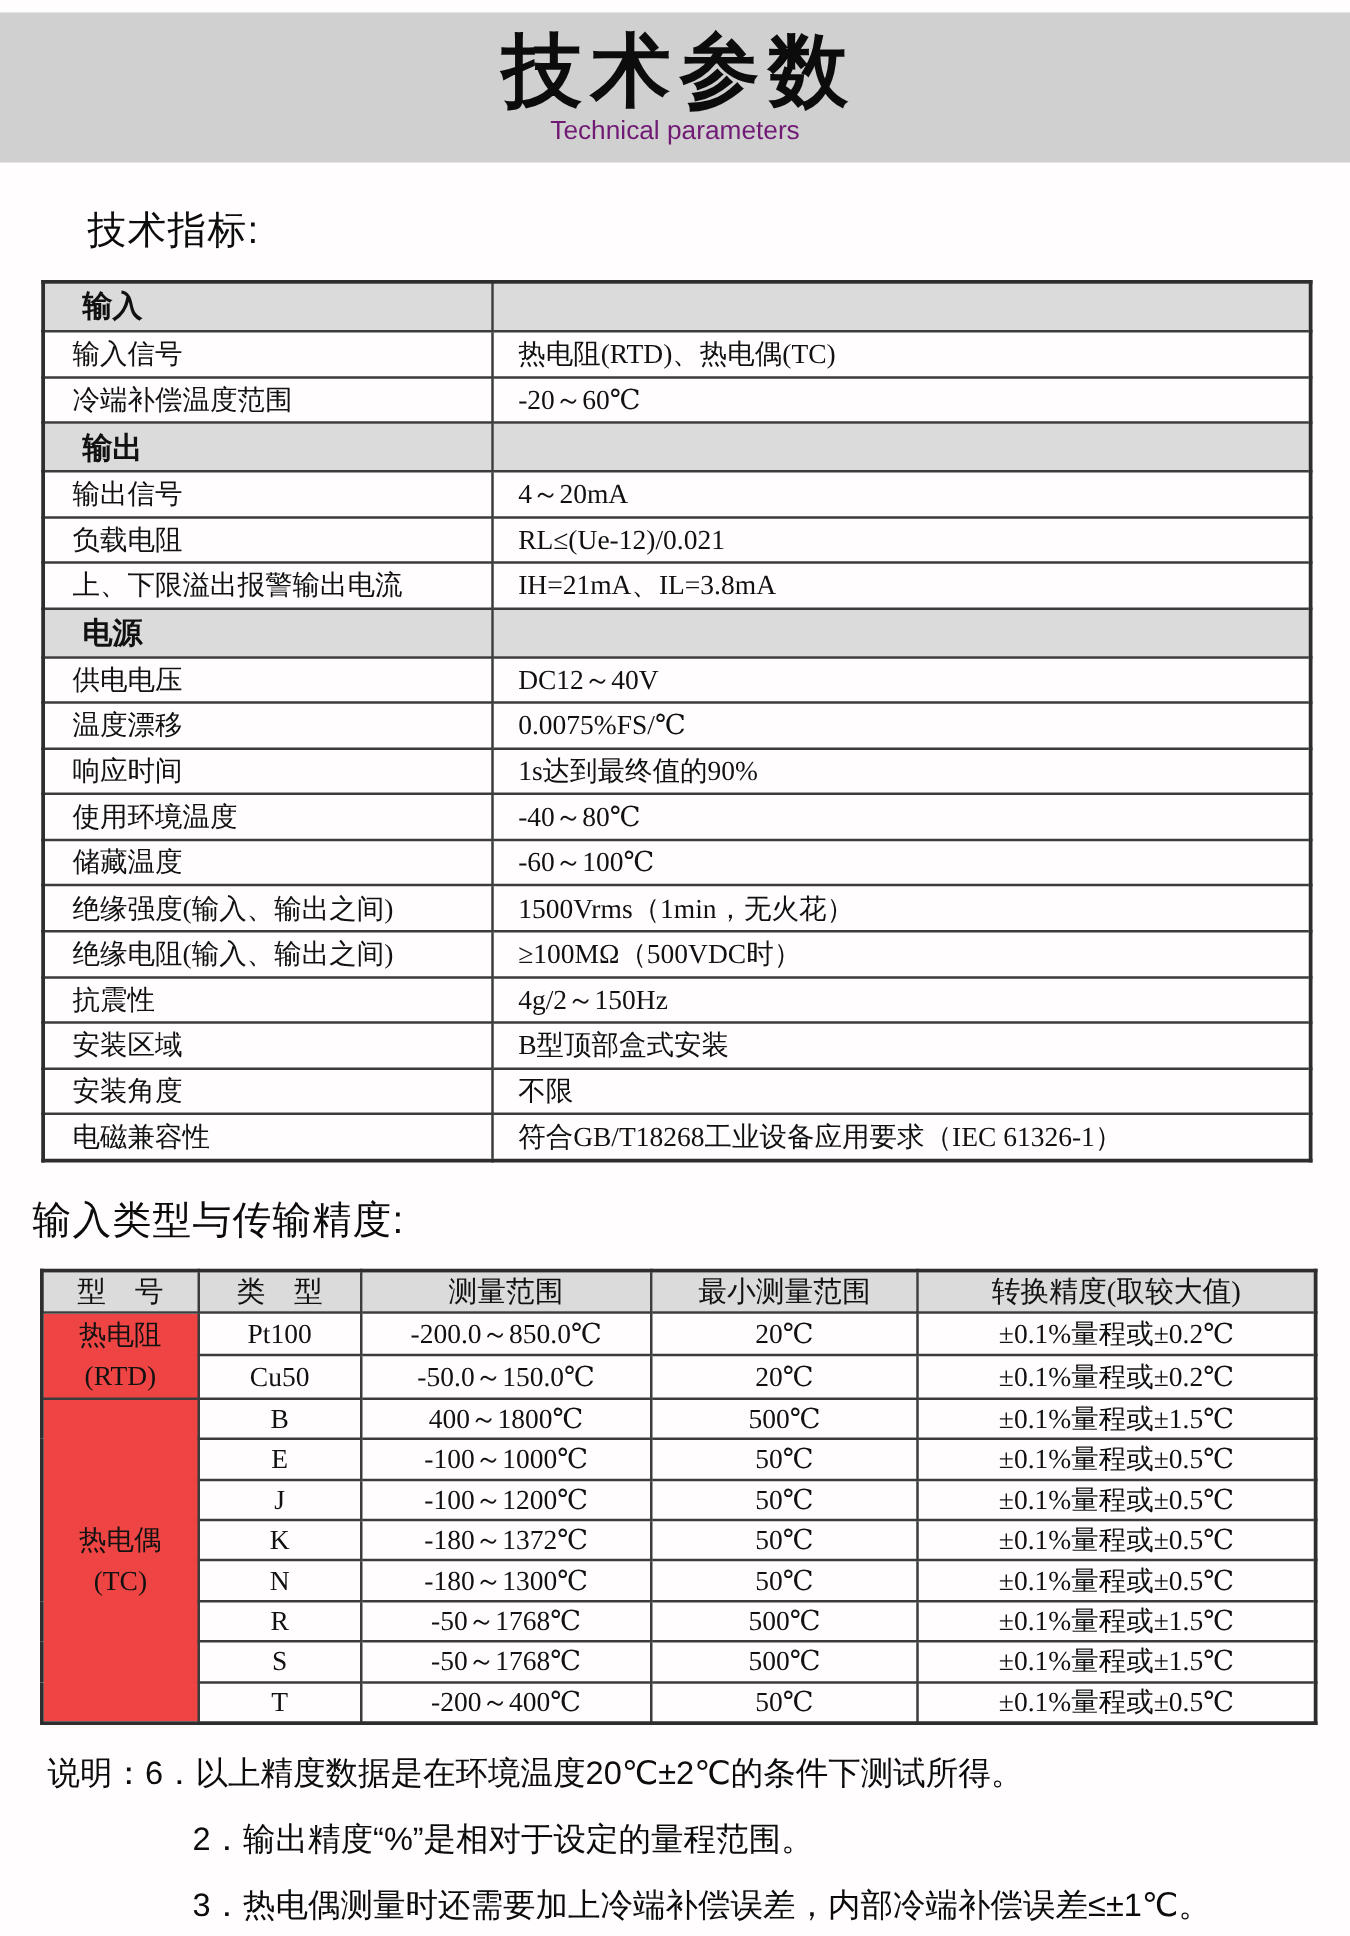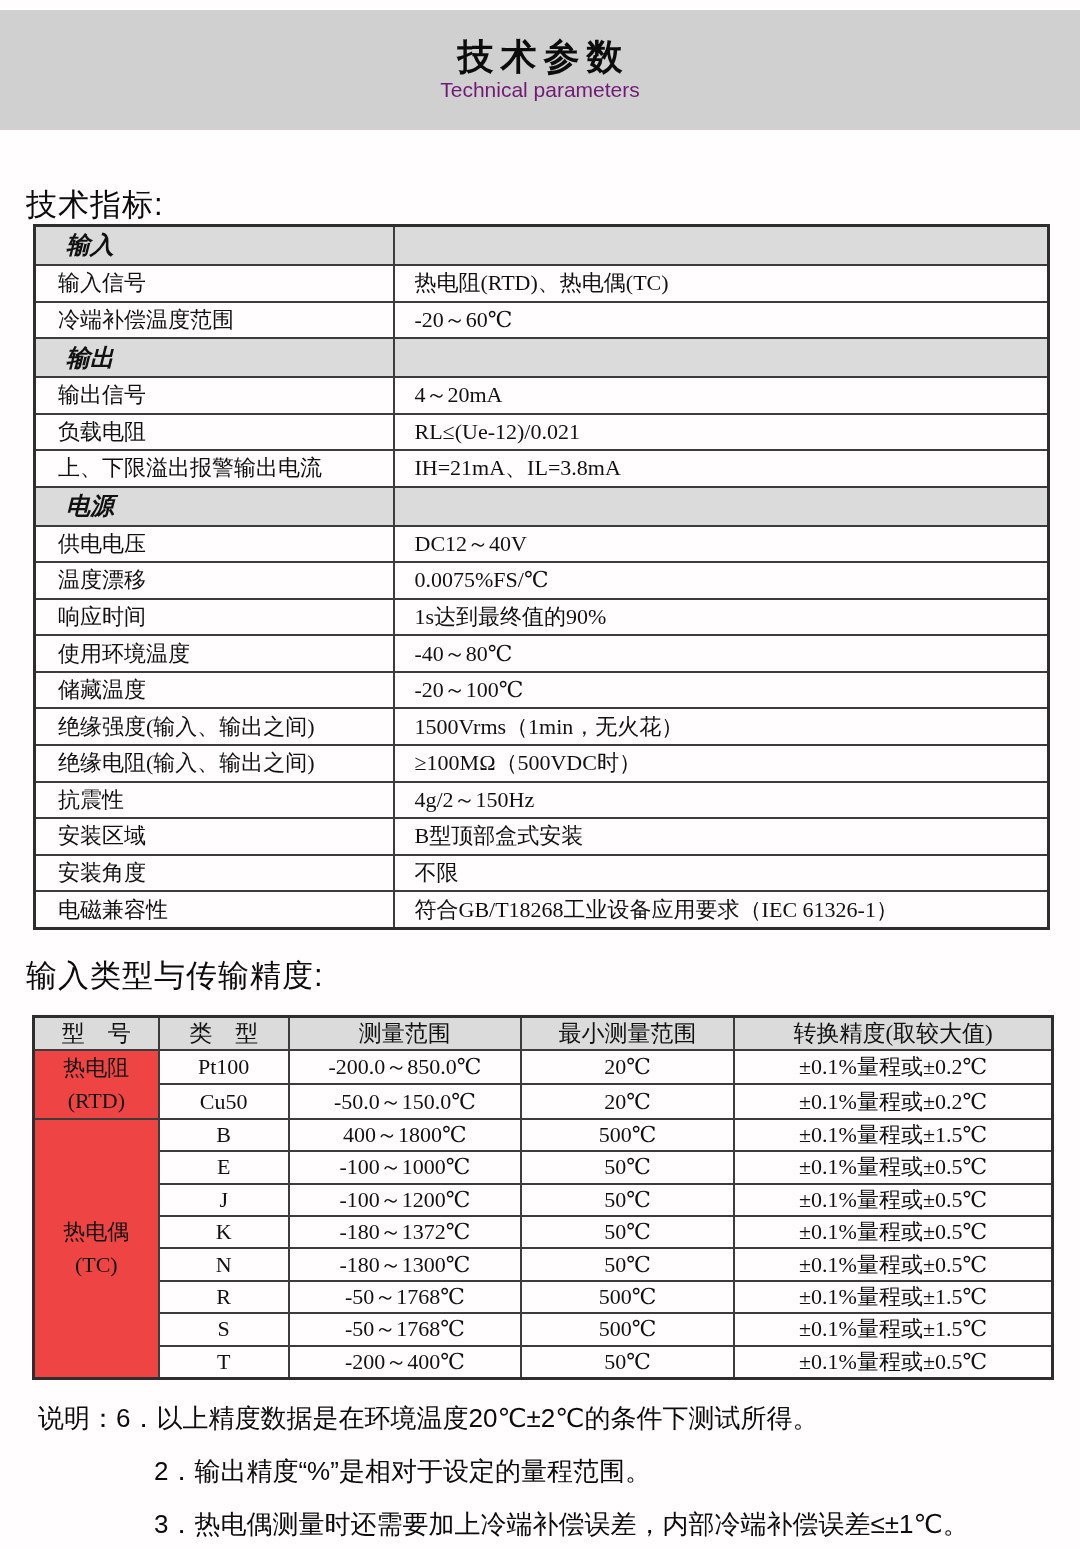--- a/index.html
+++ b/index.html
@@ -18,53 +18,53 @@
     overflow:hidden;
   }
   
   .banner{
     position:absolute;left:0;top:10px;width:1080px;height:120px;
     background:var(--banner-bg);
     display:flex;flex-direction:column;align-items:center;justify-content:center;
   }
   .banner-title{
     font-family:"Liberation Sans","DejaVu Sans",sans-serif;
-    font-weight:bold;font-size:36px;line-height:1.05;
+    font-weight:bold;font-size:64px;line-height:1.05;
     letter-spacing:7px;text-indent:7px;color:#0c0c0c;
   }
   .banner-subtitle{
     font-family:"Liberation Sans","DejaVu Sans",sans-serif;
     font-size:21px;margin-top:3px;color:#701a75;letter-spacing:0px;
   }
   
   .sec-heading{
     position:absolute;left:26px;margin:0;
     font-family:"Liberation Sans","DejaVu Sans",sans-serif;
     font-weight:500;font-size:31px;color:#0c0c0c;letter-spacing:1px;
   }
-  #sec1-heading{top:184px;}
+  #sec1-heading{top:163px;margin-left:44px;}
   #sec2-heading{top:955px;}
   
   table{border-collapse:collapse;table-layout:fixed;}
   .t1{
     position:absolute;left:33px;top:224px;width:1017px;height:706px;
     font-size:22px;border:3px solid #2e2e2e;
   }
   .t1 td{
     border:2px solid var(--border-color);
     padding:0 4px 0 22px;vertical-align:middle;
     white-space:nowrap;overflow:hidden;
   }
   .t1 td.spec-value{padding-left:20px;}
   .t1 tr.hdr td{
     background:var(--header-row-bg);
     font-family:"Liberation Sans","DejaVu Sans",sans-serif;
     font-weight:bold;font-size:24px;
     padding-left:30px;
-    border-top-width:2.5px;border-bottom-width:2.5px;font-style:italic;
+    border-top-width:2.5px;border-bottom-width:2.5px;
   }
   
   .t2{
     position:absolute;left:32px;top:1015px;width:1022px;height:365px;
     font-size:22px;text-align:center;border:3px solid #2e2e2e;
   }
   .t2 th,.t2 td{
     border:2px solid var(--border-color);
     padding:0;vertical-align:middle;
     white-space:nowrap;overflow:hidden;
@@ -145,21 +145,21 @@
         <tr>
           <td class="spec-label">响应时间</td>
           <td class="spec-value">1s达到最终值的90%</td>
         </tr>
         <tr>
           <td class="spec-label">使用环境温度</td>
           <td class="spec-value">-40～80℃</td>
         </tr>
         <tr>
           <td class="spec-label">储藏温度</td>
-          <td class="spec-value">-20～100℃</td>
+          <td class="spec-value">-60～100℃</td>
         </tr>
         <tr>
           <td class="spec-label">绝缘强度(输入、输出之间)</td>
           <td class="spec-value">1500Vrms（1min，无火花）</td>
         </tr>
         <tr>
           <td class="spec-label">绝缘电阻(输入、输出之间)</td>
           <td class="spec-value">≥100MΩ（500VDC时）</td>
         </tr>
         <tr>

